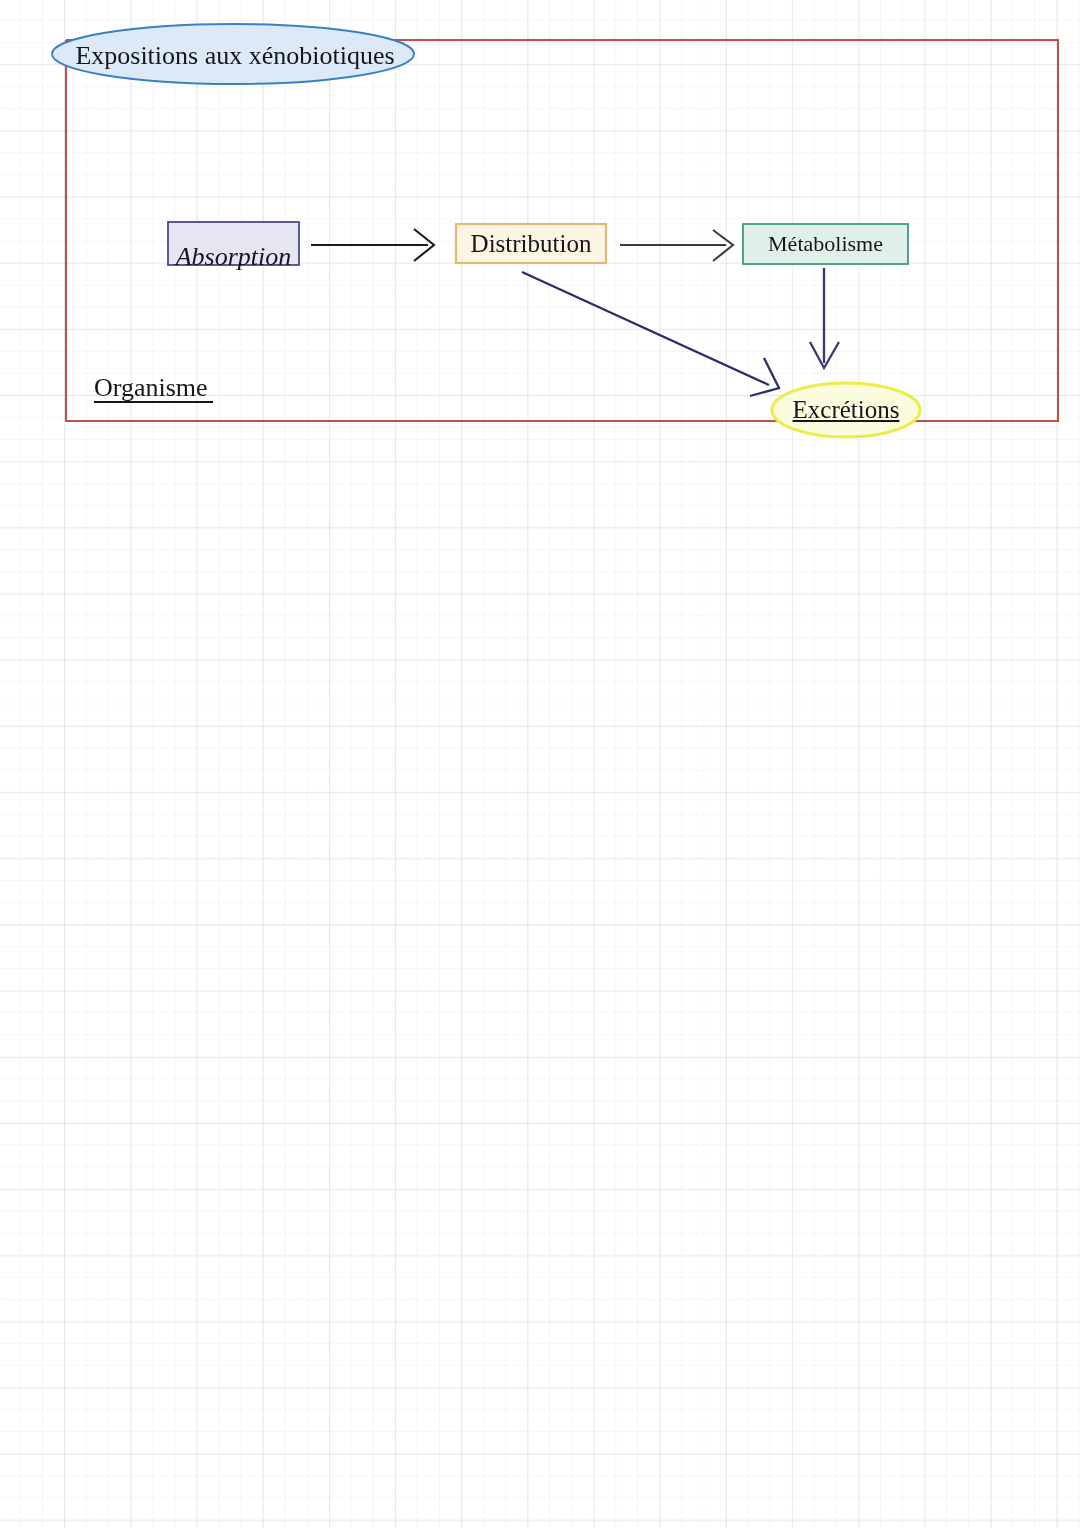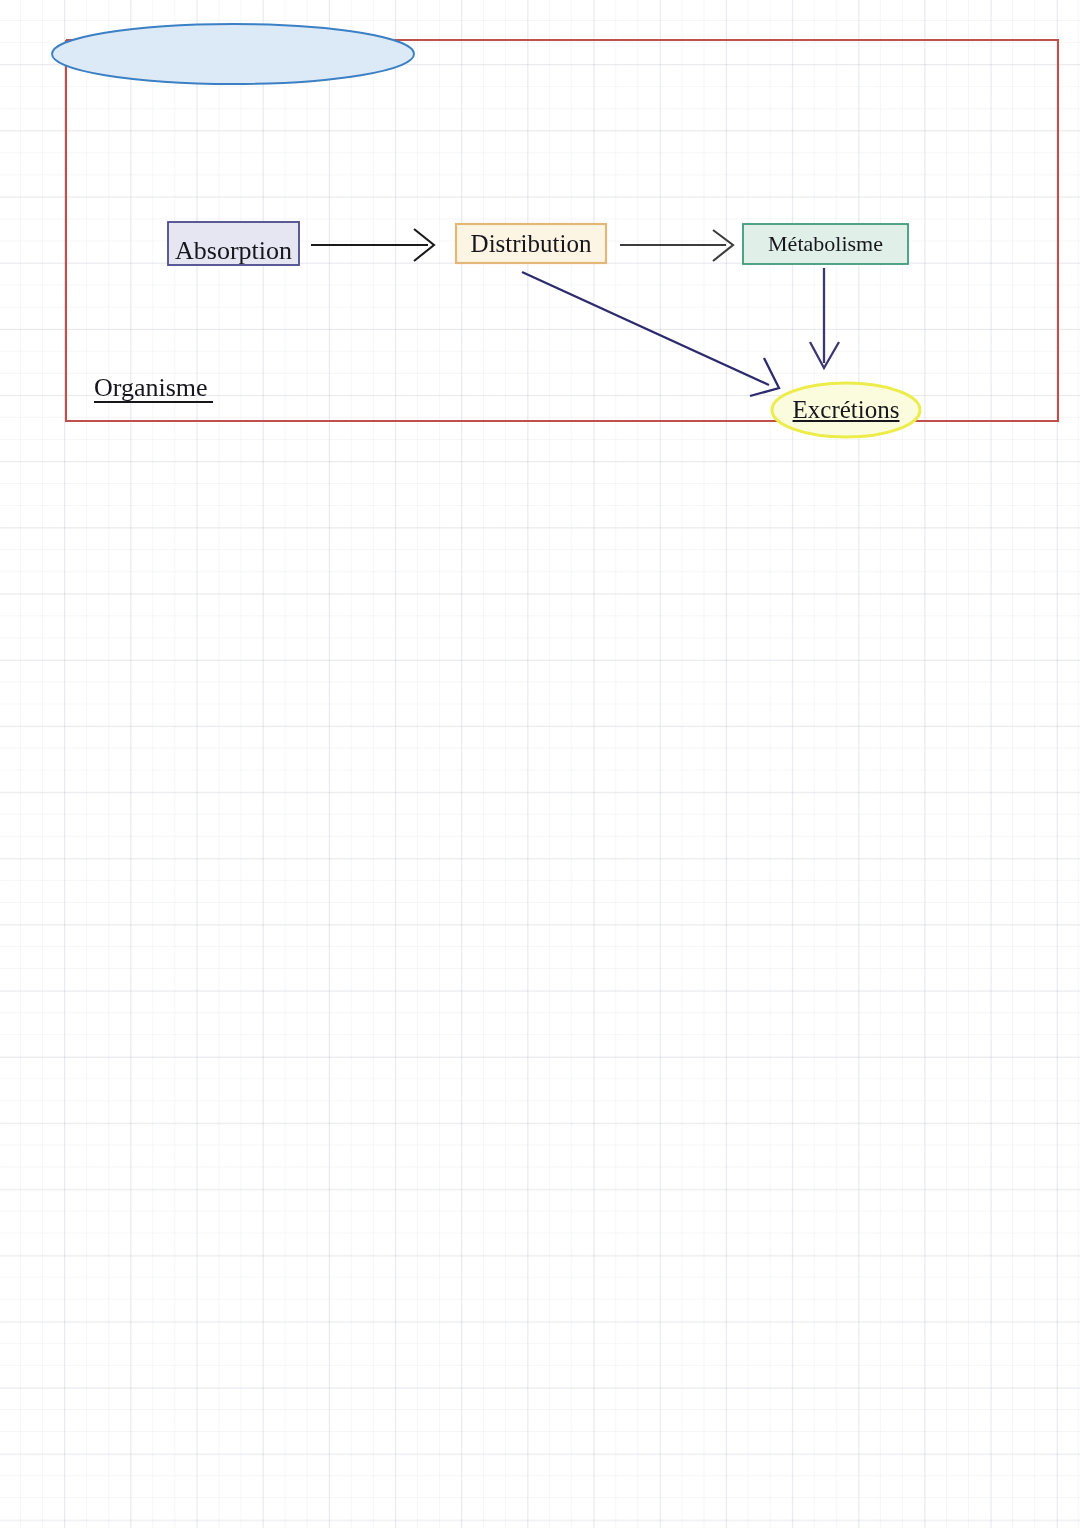--- a/index.html
+++ b/index.html
@@ -36,22 +36,23 @@
   .node-label {
     position: absolute;
     display: flex;
     align-items: center;
     justify-content: center;
     color: #17161c;
     white-space: nowrap;
     font-family: "Liberation Serif", "DejaVu Serif", serif;
   }
   #label-absorption {
-    left: 168px; top: 221px; width: 131px; height: 60px;
+    left: 168px; top: 227px; width: 131px; height: 60px;
     font-size: 26px;
+    font-style: italic;
   }
   #label-distribution {
     left: 456px; top: 224px; width: 150px; height: 39px;
     font-size: 25px;
   }
   #label-metabolisme {
     left: 743px; top: 224px; width: 165px; height: 40px;
     font-size: 22px;
   }
   #label-expositions {
@@ -108,20 +109,21 @@
     </g>
 
     <g>
       <line x1="522" y1="272" x2="769" y2="385" stroke="#2e2a6e" stroke-width="2.3"></line>
       <polyline points="764,358 779,388 750,396" fill="none" stroke="#2e2a6e" stroke-width="2.3" stroke-linejoin="miter"></polyline>
     </g>
 
     <ellipse cx="846" cy="410" rx="74" ry="27" fill="#fbfbdd" stroke="#ecec4a" stroke-width="3"></ellipse>
   </svg>
 
+  <div class="node-label" id="label-expositions">Expositions aux xénobiotiques</div>
 
   <div class="node-label" id="label-absorption">Absorption</div>
 
   <div class="node-label" id="label-distribution">Distribution</div>
 
   <div class="node-label" id="label-metabolisme">Métabolisme</div>
 
   <div class="node-label" id="label-excretions">Excrétions</div>
 
   <div class="node-label" id="label-organisme">Organisme</div>

